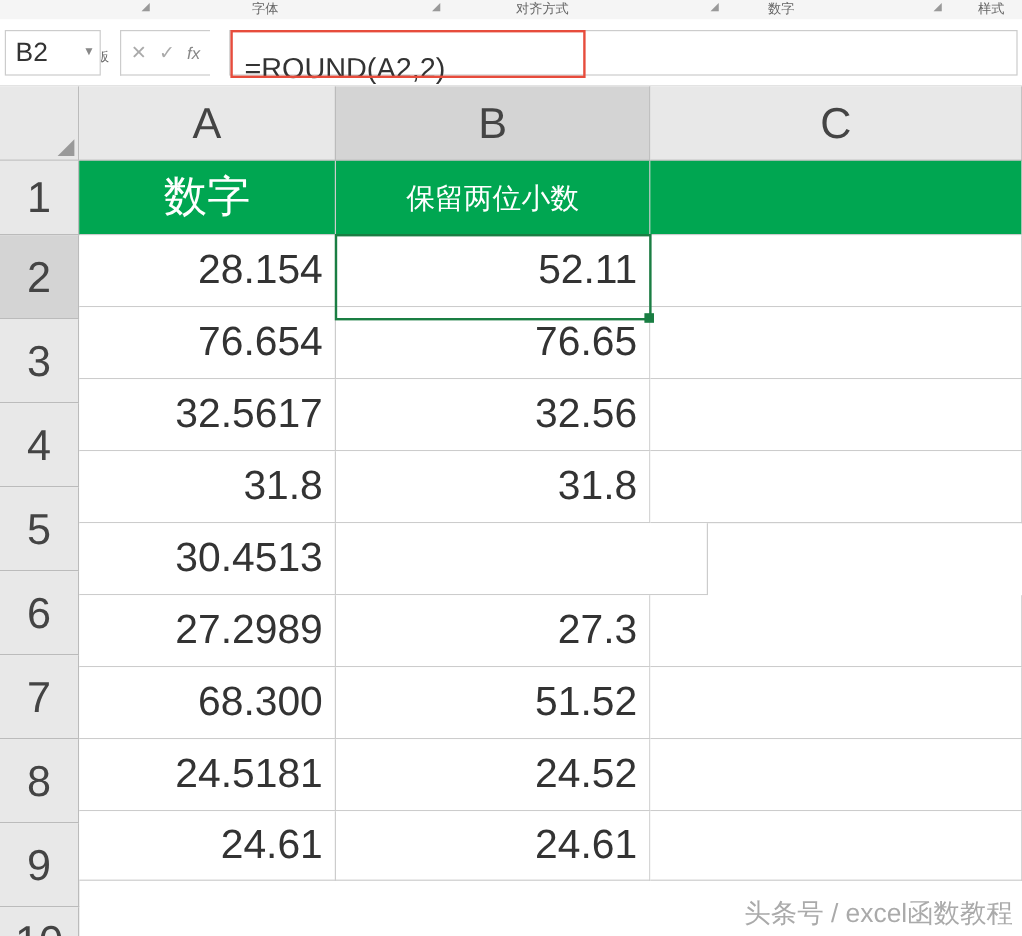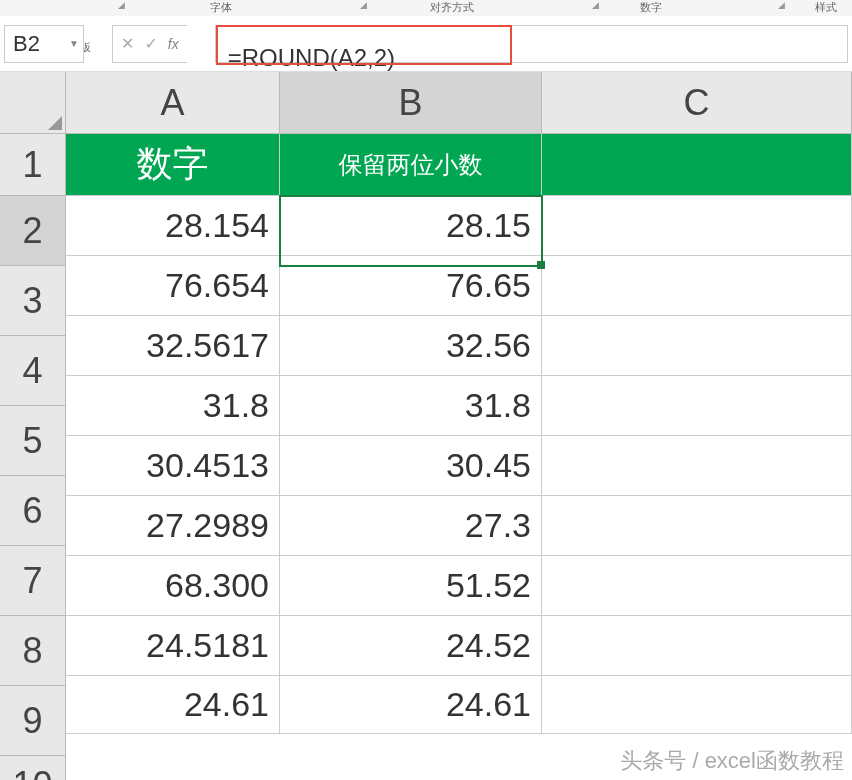--- a/index.html
+++ b/index.html
@@ -8,21 +8,21 @@
     .ribbon-labels { height: 16px; display: flex; position: relative; background: #f5f5f5; font-size: 11px; color: #666; }
     .ribbon-label { position: absolute; top: 0; }
     .ribbon-label.l1 { left: 58px; margin-top: 40px; }
     .ribbon-label.l2 { left: 210px; }
     .ribbon-label.l3 { left: 430px; }
     .ribbon-label.l4 { left: 640px; }
     .ribbon-label.l6 { left: 815px; }
     .ribbon-expand { position: absolute; font-size: 9px; color: #999; }
     .re1 { left: 118px; } .re2 { left: 360px; } .re3 { left: 592px; } .re4 { left: 778px; }
     
-    .formula-bar { height: 56px; display: flex; align-items: center; padding: 8px 4px; gap: 28px; border-bottom: 1px solid #ddd; background: #fff; }
+    .formula-bar { height: 56px; display: flex; align-items: center; padding: 8px 4px; gap: 16px; border-bottom: 1px solid #ddd; background: #fff; }
     .name-box { width: 80px; height: 38px; border: 1px solid #ccc; display: flex; align-items: center; padding: 0 8px; font-size: 22px; color: #333; background: #fff; position: relative; }
     .name-box-dropdown { position: absolute; right: 4px; font-size: 10px; color: #888; }
     .fb-controls { display: flex; align-items: center; gap: 10px; padding: 0 8px; height: 38px; border: 1px solid #ccc; border-right: none; }
     .fb-control { font-size: 16px; color: #aaa; cursor: pointer; }
     .fx-label { font-style: italic; font-size: 14px; color: #888; }
     .formula-input-wrap { flex: 1; height: 38px; border: 1px solid #ccc; display: flex; align-items: center; padding: 0 4px; position: relative; }
     .formula-highlight { position: absolute; border: 2px solid #e74c3c; left: 0; top: -1px; height: 40px; width: 296px; pointer-events: none; }
     .formula-input { font-size: 24px; color: #333; border: none; outline: none; width: 100%; background: transparent; padding-left: 8px; margin-top: 28px; }
     
     .grid-area { position: relative; }
@@ -114,41 +114,40 @@
   </div>
 
   <div class="cells">
     <div class="cell-row hr">
       <div class="cell ca">数字</div>
       <div class="cell cb">保留两位小数</div>
       <div class="cell cc"></div>
     </div>
     <div class="cell-row">
       <div class="cell ca">28.154</div>
-      <div class="cell cb">28.15</div>
+      <div class="cell cb">52.11</div>
       <div class="cell cc"></div>
     </div>
     <div class="cell-row">
       <div class="cell ca">76.654</div>
       <div class="cell cb">76.65</div>
       <div class="cell cc"></div>
     </div>
     <div class="cell-row">
       <div class="cell ca">32.5617</div>
       <div class="cell cb">32.56</div>
       <div class="cell cc"></div>
     </div>
     <div class="cell-row">
       <div class="cell ca">31.8</div>
       <div class="cell cb">31.8</div>
       <div class="cell cc"></div>
     </div>
     <div class="cell-row">
       <div class="cell ca">30.4513</div>
-      <div class="cell cb">30.45</div>
       <div class="cell cc"></div>
     </div>
     <div class="cell-row">
       <div class="cell ca">27.2989</div>
       <div class="cell cb">27.3</div>
       <div class="cell cc"></div>
     </div>
     <div class="cell-row">
       <div class="cell ca">68.300</div>
       <div class="cell cb">51.52</div>

